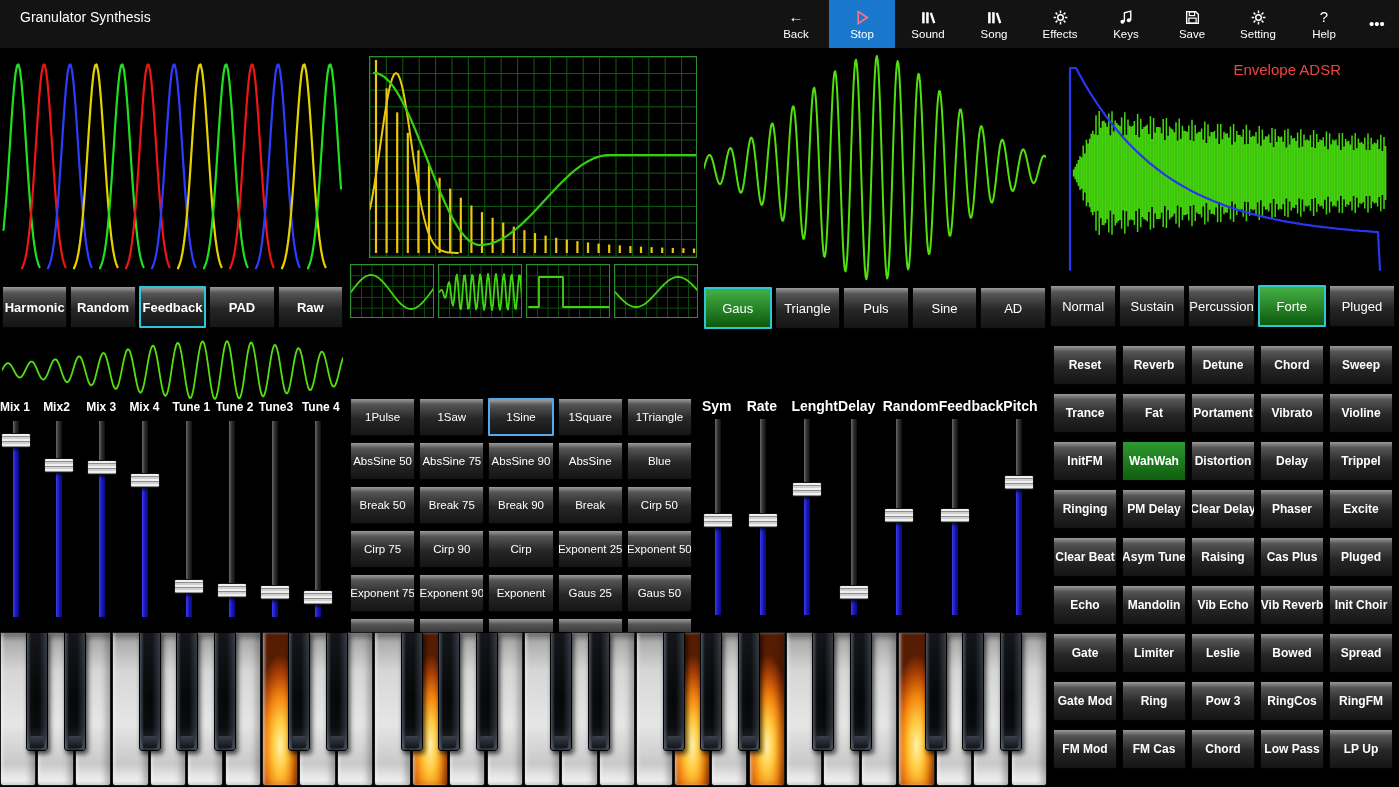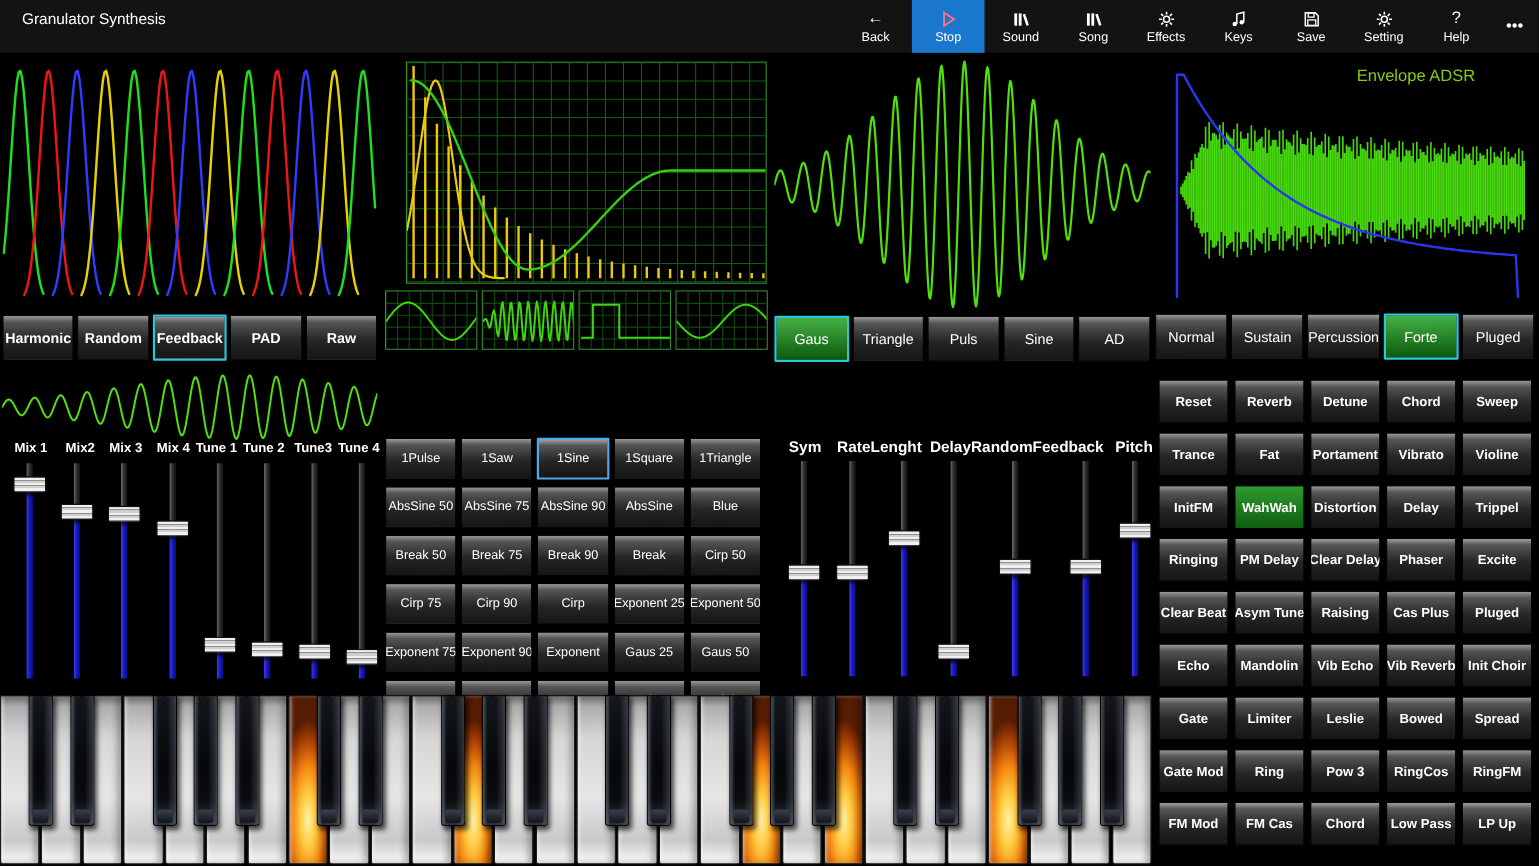--- a/index.html
+++ b/index.html
@@ -27,21 +27,21 @@
   .col > * { position:absolute; }
 
   svg { display:block; }
   #grain-svg { left:2px; top:2px; }
   #strip-svg { left:2px; top:286px; }
   #spectrum-svg { left:24px; top:8px; border:1px solid #2f8f2f; background:#000; }
   #thumbs { left:5px; top:216px; display:flex; gap:4px; }
   .thumb-svg { border:1px solid #2f8f2f; background:#000; }
   #am-svg { left:2px; top:2px; }
   #adsr-svg { left:14px; top:10px; }
-  .adsr-title { top:13px; right:58px; font-size:15px; color:#84cc16; }
+  .adsr-title { top:13px; right:58px; font-size:15px; color:#ef4444; }
 
   
   .btn { background:linear-gradient(180deg,#9b9b9b 0%,#555 15%,#262626 55%,#151515 100%);
          border:1px solid #040404; color:#fff; font-size:13px; display:flex; align-items:center;
          justify-content:center; border-radius:1px; cursor:pointer; white-space:nowrap; overflow:hidden; }
   .btn.sel-teal  { border:2px solid #2cc6d8; }
   .btn.sel-blue  { border:2px solid #57a8e8; }
   .btn.sel-green { background:linear-gradient(180deg,#45b045,#0c5a0c); border:2px solid #2cc6d8; }
   .btn.sel-greenflat { background:linear-gradient(180deg,#2f9a2f,#0e5e0e); }
   .btn-row { display:flex; gap:3px; }
@@ -53,21 +53,21 @@
   #wave-grid { left:5px; top:350px; width:342px; display:grid; grid-template-columns:repeat(5,1fr);
                gap:6px 4px; grid-auto-rows:38px; }
   #wave-grid .btn { font-size:11.5px; }
   #fx-grid { left:5px; top:297px; width:340px; display:grid; grid-template-columns:repeat(5,1fr);
              gap:8px 5px; grid-auto-rows:40px;text-align:center; }
   #fx-grid .btn { font-size:12px; font-weight:bold; }
 
   
   #mix-sliders { left:0; top:352px; width:345px; height:228px; display:flex; }
   #mod-sliders { left:0; top:350px; width:346px; height:230px; display:flex; }
-  .slider { flex:1; display:flex; flex-direction:column; align-items:flex-end; }
+  .slider { flex:1; display:flex; flex-direction:column; align-items:flex-start; }
   .sl-label { height:20px; font-size:12px; font-weight:bold; color:#fff; white-space:nowrap; }
   #mod-sliders .sl-label { font-size:14px; }
   .sl-trackwrap { position:relative; width:32px; height:198px; }
   .sl-gray { position:absolute; left:50%; transform:translateX(-50%); top:0; width:8px;
              background:linear-gradient(90deg,#6a6a6a,#303030 45%,#101010); border:1px solid #000; }
   .sl-blue { position:absolute; left:50%; transform:translateX(-50%); bottom:0; width:8px;
              background:linear-gradient(90deg,#3c3cf0,#1818b8 50%,#0a0a80); border:1px solid #000; }
   .sl-handle { position:absolute; left:50%; transform:translateX(-50%); width:30px; height:15px;
                background:repeating-linear-gradient(180deg,#f0f0f0 0 2px,#8e8e8e 2px 3px,#cfcfcf 3px 5px);
                border:1px solid #111; border-radius:2px; box-shadow:0 2px 3px rgba(0,0,0,.7); cursor:pointer; }

